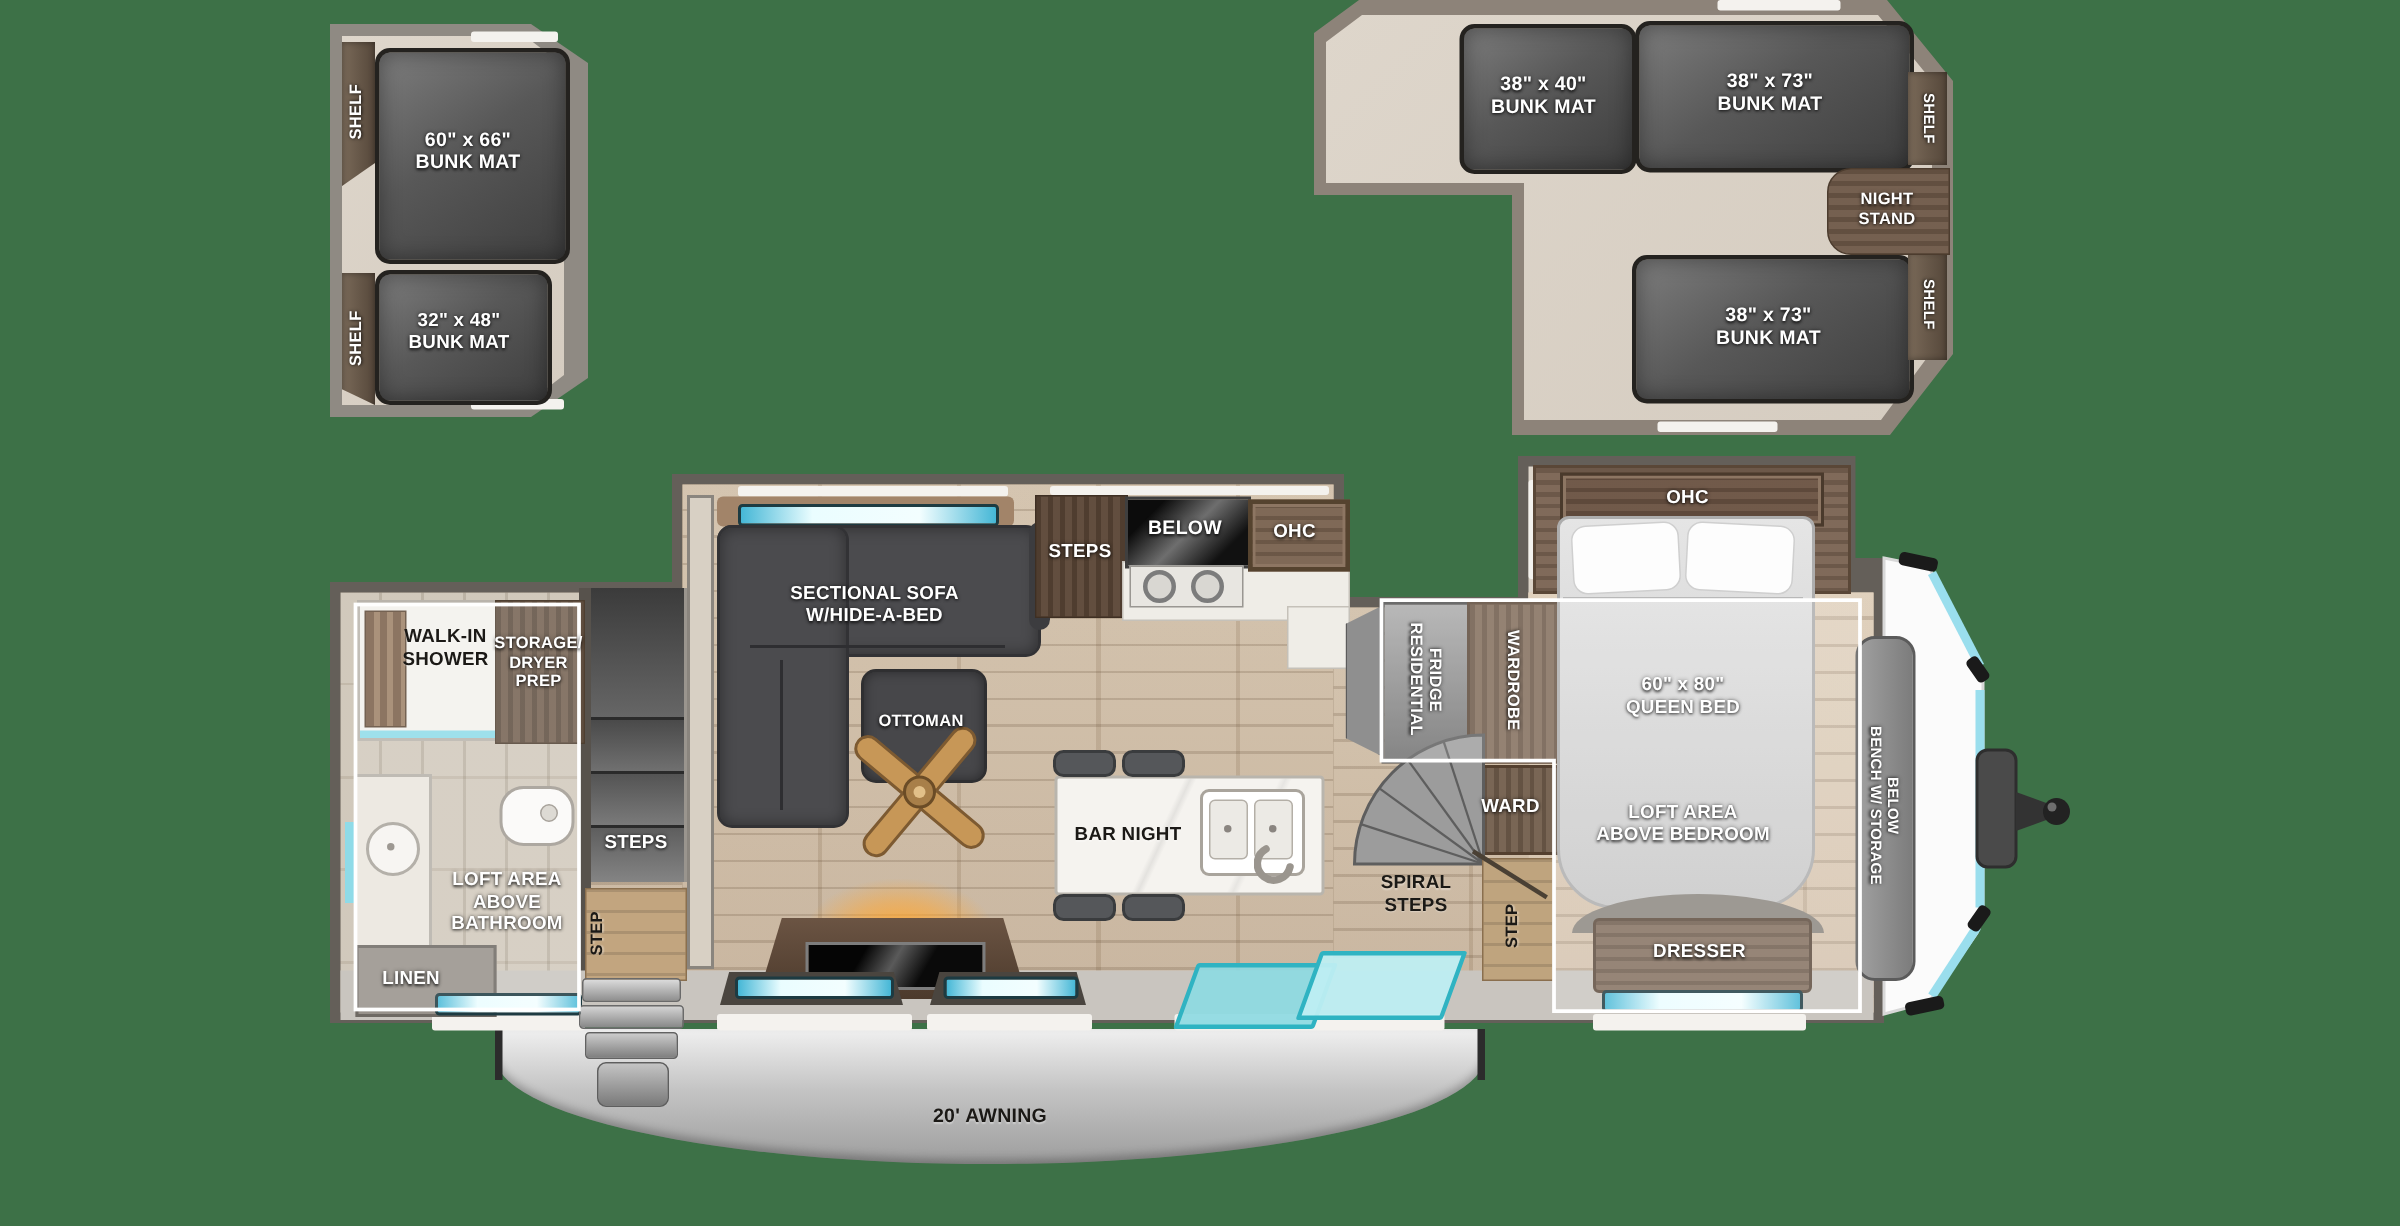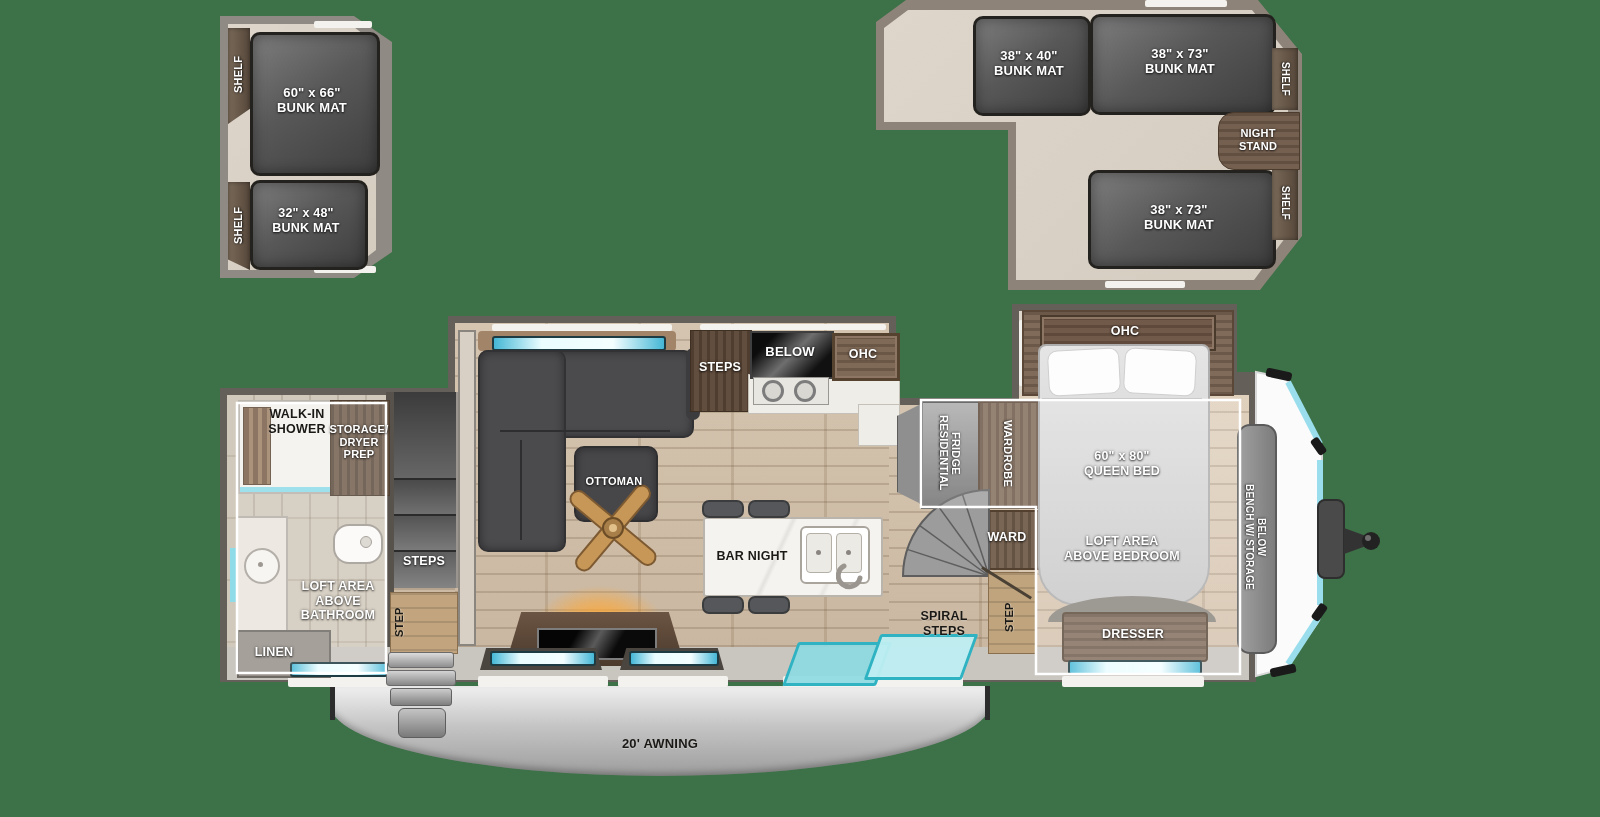--- a/index.html
+++ b/index.html
@@ -231,45 +231,47 @@
 BUNK MAT</div>
   <div class="lbl f13" style="left:1094px;top:40px;width:172px;height:42px;">38" x 73"
 BUNK MAT</div>
   <div class="lbl f13" style="left:1092px;top:196px;width:174px;height:42px;">38" x 73"
 BUNK MAT</div>
   <div class="lbl f11" style="left:1220px;top:116px;width:76px;height:48px;">NIGHT
 STAND</div>
   <div class="lbl vd f10" style="left:1272px;top:50px;width:26px;height:58px;">SHELF</div>
   <div class="lbl vd f10" style="left:1272px;top:170px;width:26px;height:66px;">SHELF</div>
 
-  <div class="lbl dark f12" style="left:252px;top:402px;width:90px;height:40px;">WALK-IN
+  <div class="lbl dark f12" style="left:252px;top:412px;width:90px;height:40px;">WALK-IN
 SHOWER</div>
   <div class="lbl f11" style="left:328px;top:414px;width:62px;height:56px;">STORAGE/
 DRYER
 PREP</div>
   <div class="lbl f12" style="left:268px;top:574px;width:140px;height:54px;">LOFT AREA
 ABOVE
 BATHROOM</div>
   <div class="lbl f12" style="left:239px;top:640px;width:70px;height:24px;">LINEN</div>
 
   <div class="lbl f12" style="left:392px;top:550px;width:64px;height:22px;">STEPS</div>
   <div class="lbl dark vu f11" style="left:388px;top:594px;width:22px;height:56px;">STEP</div>
 
+  <div class="lbl f12" style="left:506px;top:384px;width:154px;height:38px;">SECTIONAL SOFA
+W/HIDE-A-BED</div>
   <div class="lbl f11" style="left:574px;top:470px;width:80px;height:22px;">OTTOMAN</div>
 
   <div class="lbl f12" style="left:686px;top:356px;width:68px;height:22px;">STEPS</div>
   <div class="lbl f13" style="left:752px;top:340px;width:76px;height:24px;">BELOW</div>
   <div class="lbl f12" style="left:834px;top:342px;width:58px;height:24px;">OHC</div>
   <div class="lbl dark f12" style="left:706px;top:544px;width:92px;height:24px;">BAR NIGHT</div>
 
   <div class="lbl vd f11" style="left:922px;top:406px;width:55px;height:94px;">RESIDENTIAL
 FRIDGE</div>
   <div class="lbl vd f11" style="left:982px;top:406px;width:52px;height:94px;">WARDROBE</div>
   <div class="lbl f12" style="left:980px;top:526px;width:54px;height:22px;">WARD</div>
-  <div class="lbl dark f12" style="left:898px;top:604px;width:92px;height:40px;">SPIRAL
+  <div class="lbl dark f12" style="left:898px;top:576px;width:92px;height:40px;">SPIRAL
 STEPS</div>
   <div class="lbl dark vu f11" style="left:998px;top:588px;width:22px;height:58px;">STEP</div>
 
   <div class="lbl f12" style="left:1090px;top:318px;width:70px;height:26px;">OHC</div>
   <div class="lbl f12" style="left:1056px;top:444px;width:132px;height:40px;">60" x 80"
 QUEEN BED</div>
   <div class="lbl f12" style="left:1040px;top:530px;width:164px;height:38px;">LOFT AREA
 ABOVE BEDROOM</div>
   <div class="lbl f12" style="left:1076px;top:622px;width:114px;height:24px;">DRESSER</div>
   <div class="lbl vd f10" style="left:1236px;top:452px;width:38px;height:170px;">BENCH W/ STORAGE

